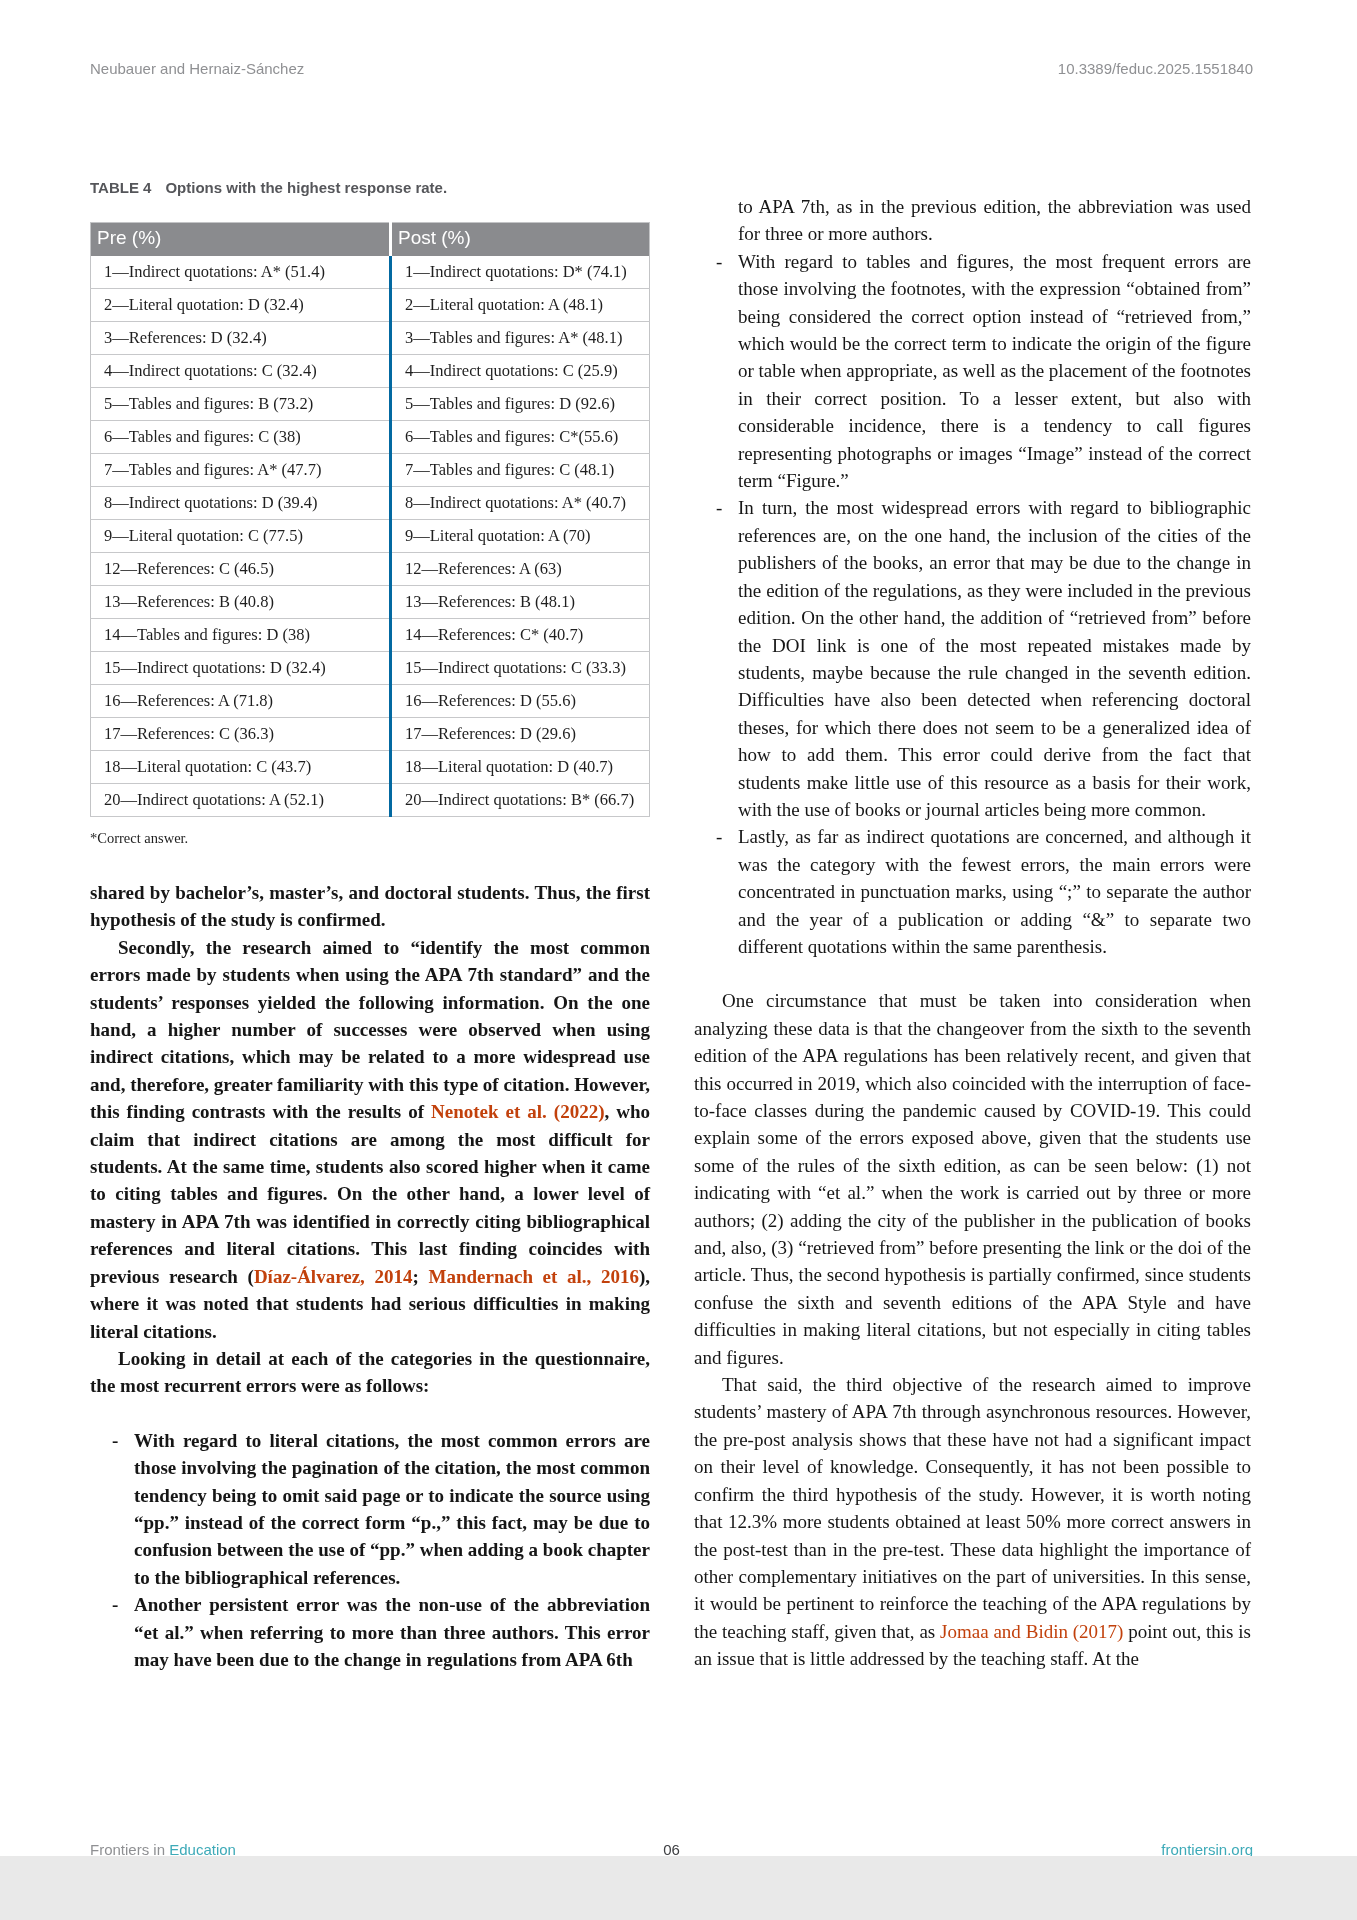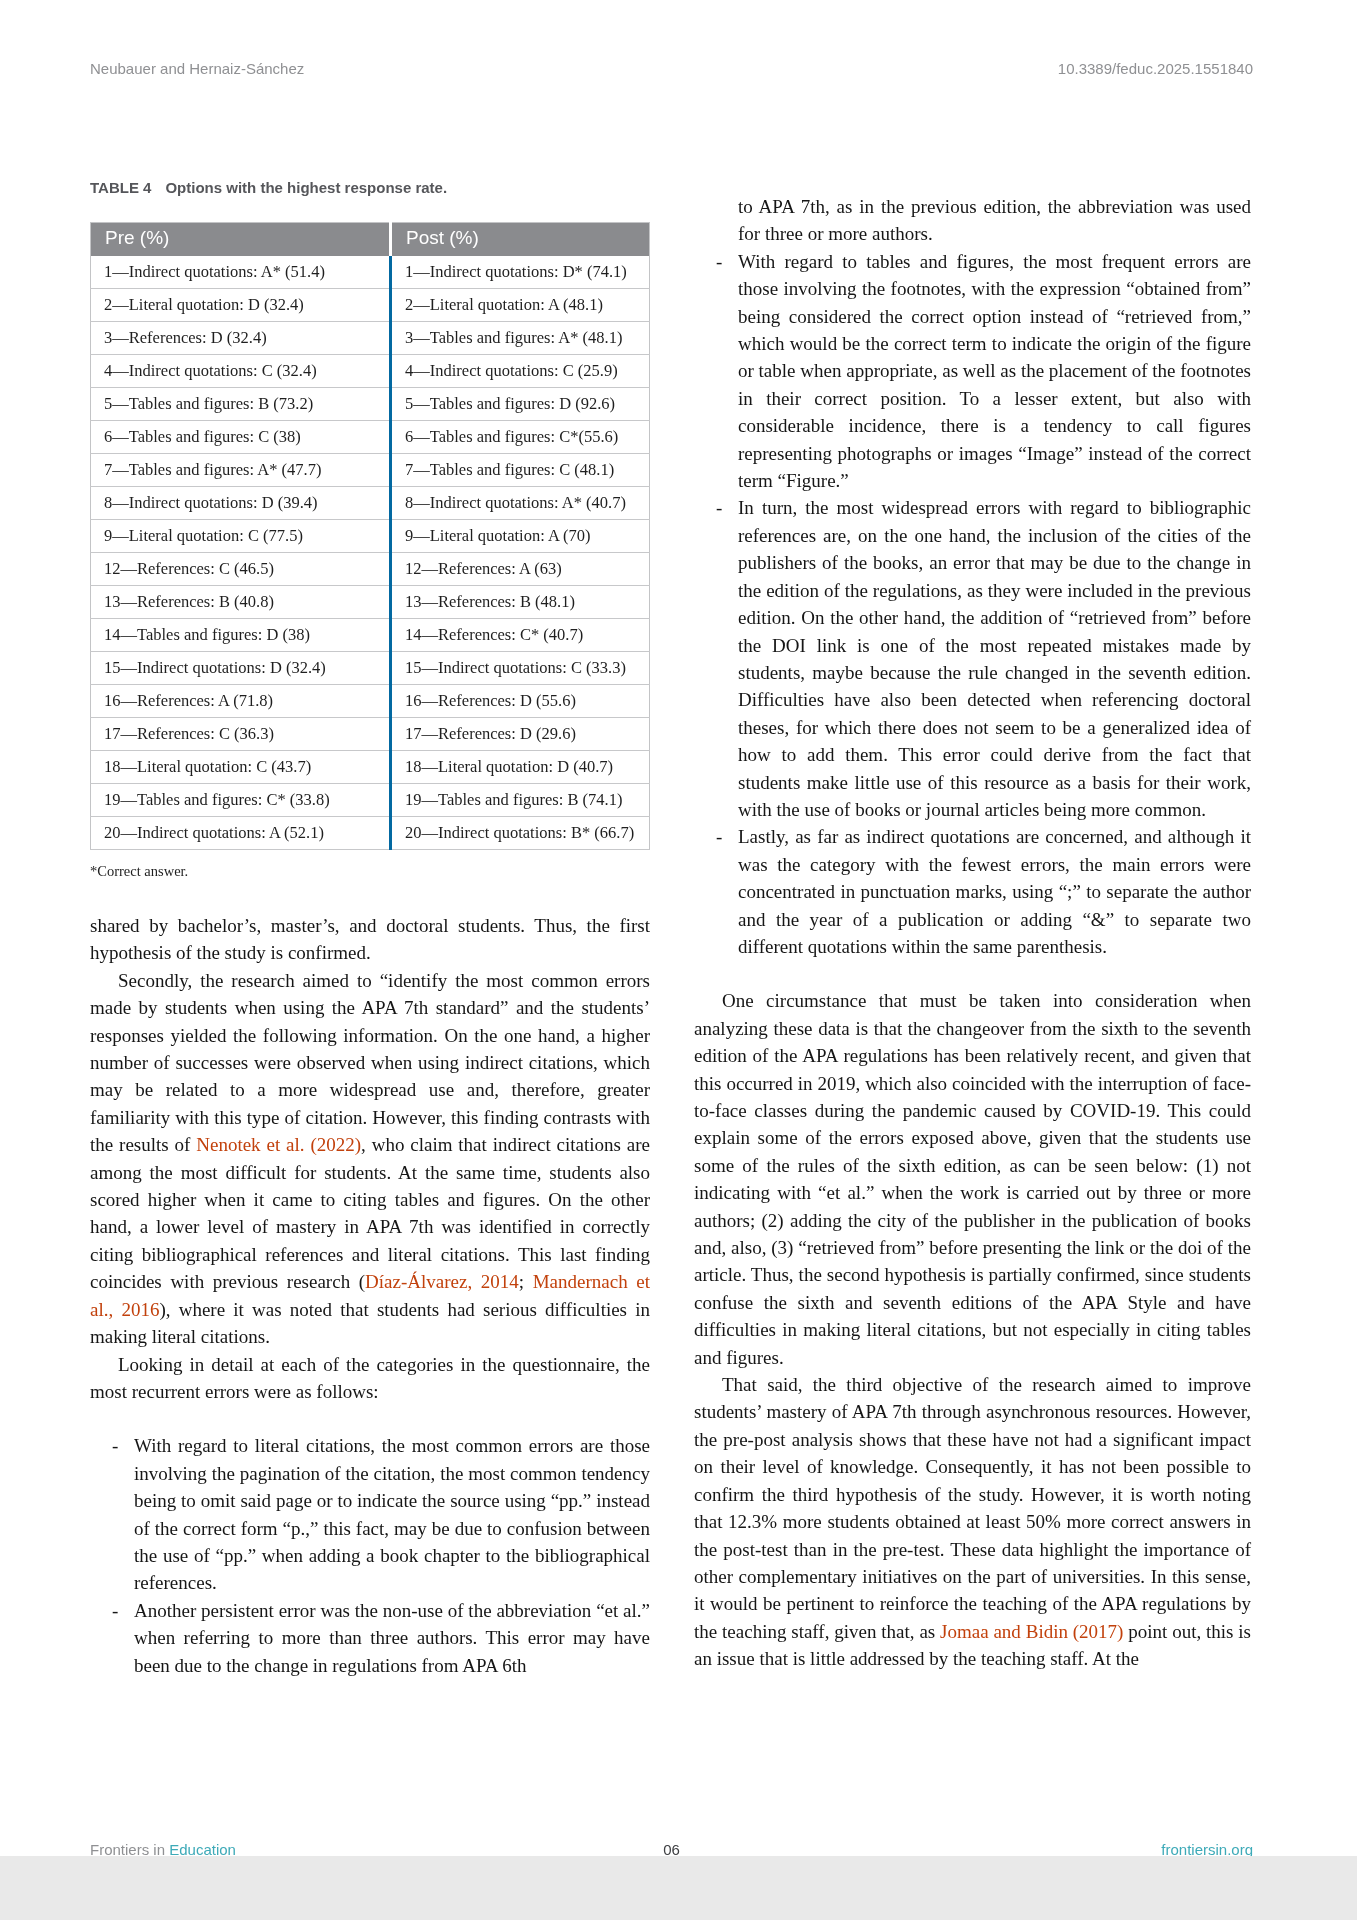--- a/index.html
+++ b/index.html
@@ -30,36 +30,36 @@
 
   
   .tbl-title {
     font-family:"Liberation Sans", sans-serif; font-size:15px; line-height:20px;
     color:#55565a; font-weight:700; margin-bottom:24px;
   }
   .tbl-title .cap { font-weight:600; margin-left:14px; }
   table.datatable { border-collapse:collapse; width:560px; table-layout:fixed; }
   table.datatable thead th {
     background:#8a8b8e; color:#ffffff; font-family:"Liberation Sans", sans-serif;
-    font-weight:500; font-size:19px; text-align:left; padding:4px 6px 7px 14px;
+    font-weight:500; font-size:19px; text-align:left; padding:4px 6px 7px 6px;
     height:21px;
   }
   table.datatable thead th + th { border-left:3px solid #ffffff; }
   table.datatable col.c1 { width:300px; }
   table.datatable { border:1px solid #c3c4c6; }
   table.datatable td {
     font-size:16.5px; color:#1f1f1f; height:32px; vertical-align:middle;
     padding:0 6px 0 13px; border-bottom:1px solid #c7c8ca;
     white-space:nowrap; overflow:hidden;
   }
   table.datatable td + td { border-left:3px solid #0369a1;margin-left:27px; }
   .tbl-footnote { font-size:14.5px; color:#1f1f1f; margin-top:13px; }
 
   
-  .bodytext { margin-top:32px; }
+  .bodytext { margin-top:32px;font-weight:bold; }
   .block {
     font-size:19px; line-height:27.4px; text-align:justify; color:#161616;
   }
   .block.p { text-indent:28px; }
   .block.p-cont { text-indent:0; }
   .block.bullet, .block.bullet-cont { position:relative; padding-left:44px; }
   .block .marker { position:absolute; left:22px; top:0; text-indent:0; }
   .block.gap { margin-top:27px; }
   .cite-link { color:#c2410c; cursor:pointer; }
 </style>
@@ -147,24 +147,20 @@
           </tr>
           <tr>
             <td>17—References: C (36.3)</td>
             <td>17—References: D (29.6)</td>
           </tr>
           <tr>
             <td>18—Literal quotation: C (43.7)</td>
             <td>18—Literal quotation: D (40.7)</td>
           </tr>
           <tr>
-            <td>19—Tables and figures: C* (33.8)</td>
-            <td>19—Tables and figures: B (74.1)</td>
-          </tr>
-          <tr>
             <td>20—Indirect quotations: A (52.1)</td>
             <td>20—Indirect quotations: B* (66.7)</td>
           </tr>
         </tbody>
     </table>
     <div class="tbl-footnote">*Correct answer.</div>
     <div class="bodytext">
         <div class="block p-cont"><span>shared by bachelor’s, master’s, and doctoral students. Thus, the first hypothesis of the study is confirmed.</span></div>
         <div class="block p"><span>Secondly, the research aimed to “identify the most common errors made by students when using the APA 7th standard” and the students’ responses yielded the following information. On the one hand, a higher number of successes were observed when using indirect citations, which may be related to a more widespread use and, therefore, greater familiarity with this type of citation. However, this finding contrasts with the results of </span><span class="cite-link">Nenotek et al. (2022)</span><span>, who claim that indirect citations are among the most difficult for students. At the same time, students also scored higher when it came to citing tables and figures. On the other hand, a lower level of mastery in APA 7th was identified in correctly citing bibliographical references and literal citations. This last finding coincides with previous research (</span><span class="cite-link">Díaz-Álvarez, 2014</span><span>; </span><span class="cite-link">Mandernach et al., 2016</span><span>), where it was noted that students had serious difficulties in making literal citations.</span></div>
         <div class="block p"><span>Looking in detail at each of the categories in the questionnaire, the most recurrent errors were as follows:</span></div>

